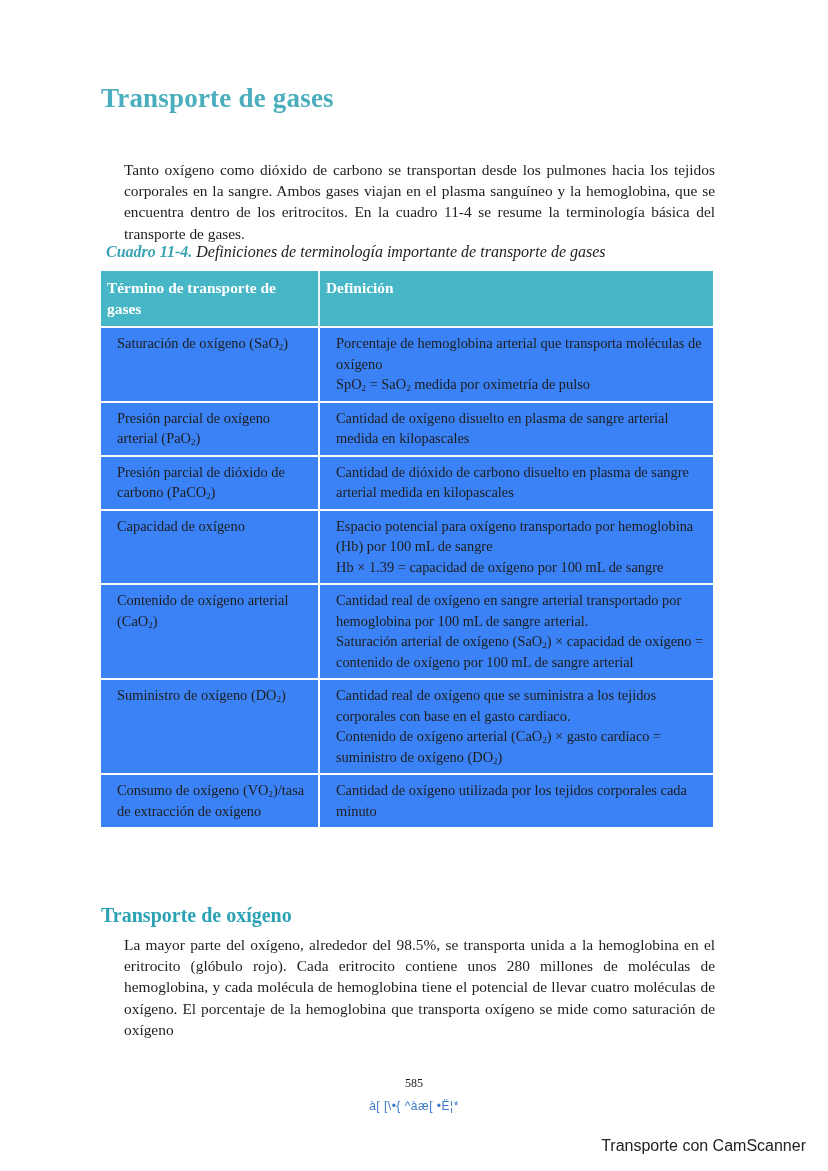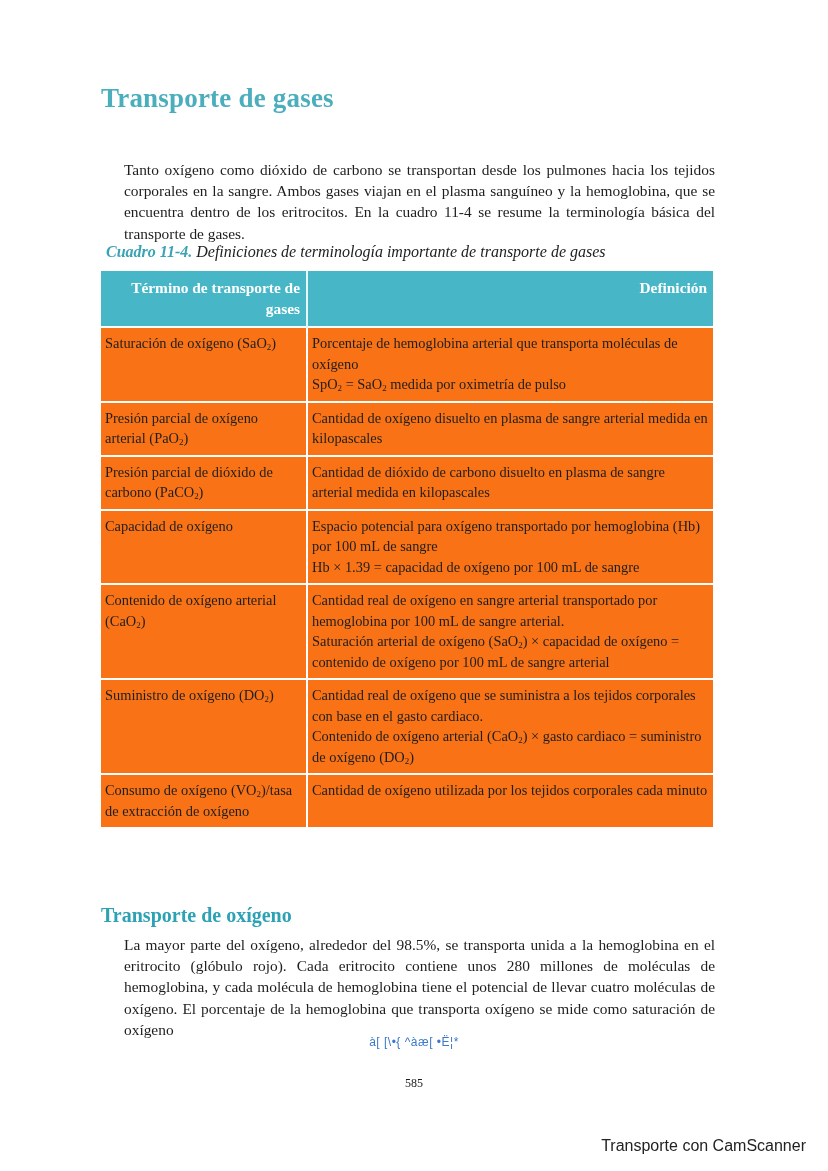--- a/index.html
+++ b/index.html
@@ -20,42 +20,42 @@
   .p1 { top: 124px; margin-top: 35px; }
   .caption {
     position: absolute; left: 106px; top: 243px; font-size: 16px; color: #222; font-style: italic;
   }
   .caption .lab { color: #3aa3b3; font-weight: bold; }
   table.terms {
     position: absolute; left: 101px; top: 271px; width: 612px;
     border-collapse: collapse; font-size: 14.4px; line-height: 20.5px; color: #1e1e1e;
   }
   table.terms th {
-    background: #47b7c7; color: #ffffff; font-weight: bold; text-align: right;
+    background: #47b7c7; color: #ffffff; font-weight: bold; text-align: left;
     vertical-align: top; padding: 6px 6px 7px 6px; font-size: 15.4px; line-height: 21px;
     border-right: 2px solid #e8f5f7;
   }
   table.terms th:last-child { border-right: none; }
   table.terms td {
-    background: #f97316; vertical-align: top; padding: 5px 5px 6px 4px;
+    background: #3b82f6; vertical-align: top; padding: 5px 5px 6px 16px;
     border-top: 2px solid #ffffff; border-right: 2px solid #ffffff;
   }
   table.terms td:last-child { border-right: none; }
   table.terms td.c1 { width: 196px; }
   .h2 {
     position: absolute; left: 101px; top: 904px;
     font-size: 20px; font-weight: bold; color: #2da2b5;
   }
   .p2 { top: 934px; }
   .pagenum {
     position: absolute; left: 0; width: 828px; top: 1076px; text-align: center;
     font-size: 12px; color: #1a1a1a;
   }
   .watermark {
-    position: absolute; left: 0; width: 828px; top: 1035px; text-align: center;
+    position: absolute; left: 0; width: 828px; top: 1099px; text-align: center;
     font-family: "Liberation Sans", "DejaVu Sans", sans-serif;
     font-size: 12px; color: #3b78c9; letter-spacing: 0.5px;
   }
   .camscanner {
     position: absolute; right: 22px; top: 1137px;
     font-family: "Liberation Sans", "DejaVu Sans", sans-serif; font-size: 16px; color: #222;
   }
   sub { font-size: 0.62em; vertical-align: -0.25em; line-height: 0; }
 </style>
 </head>

